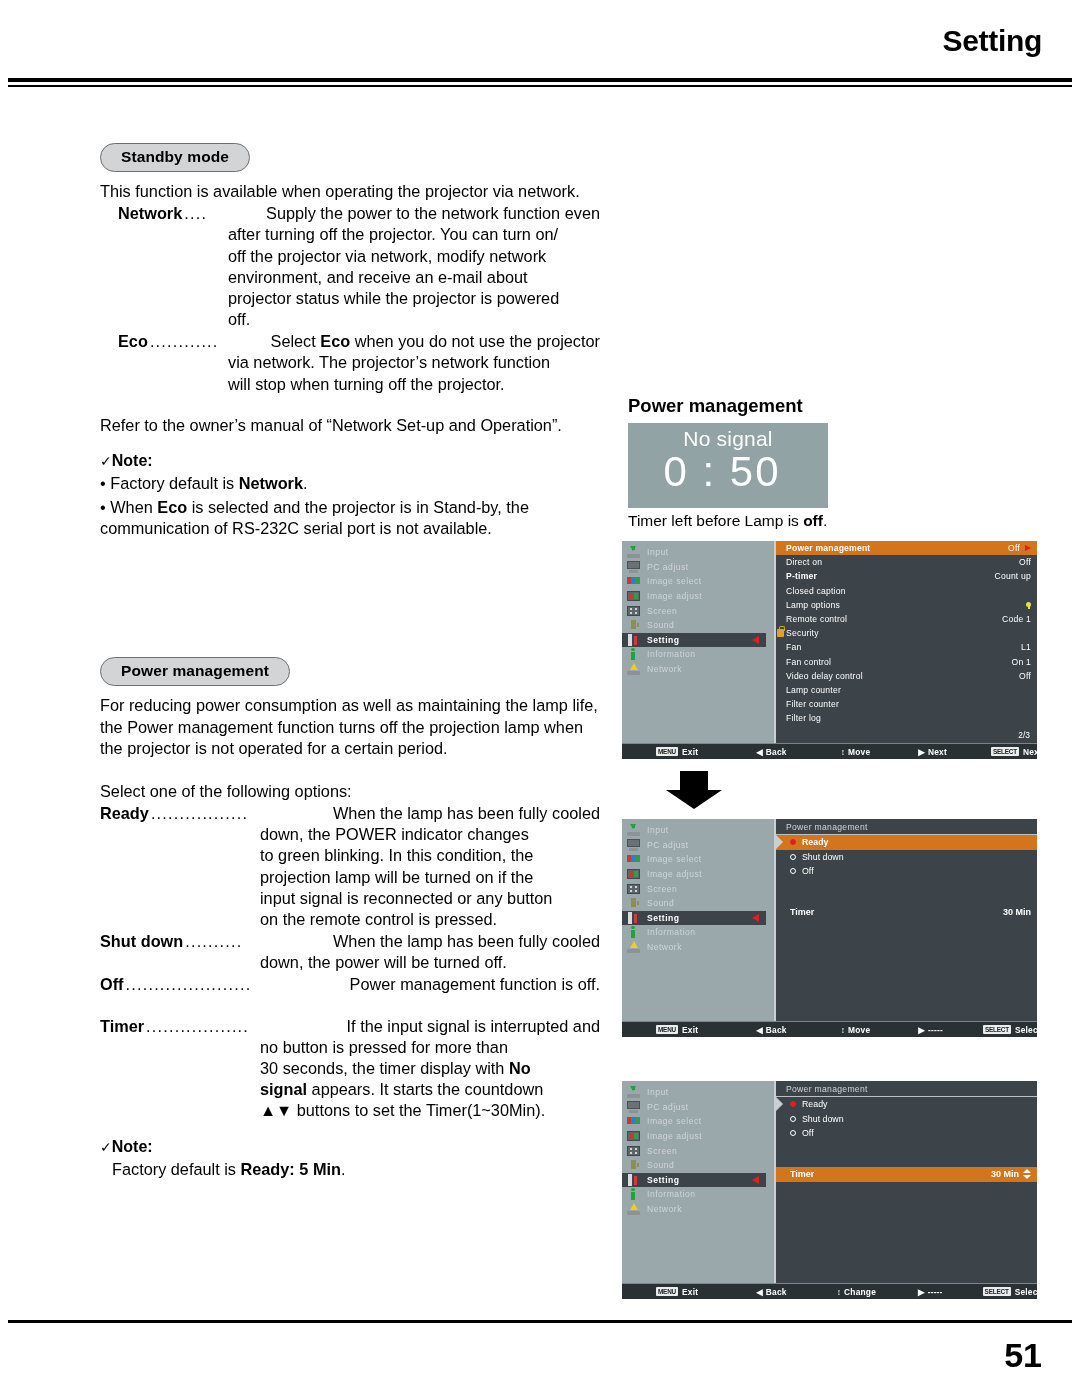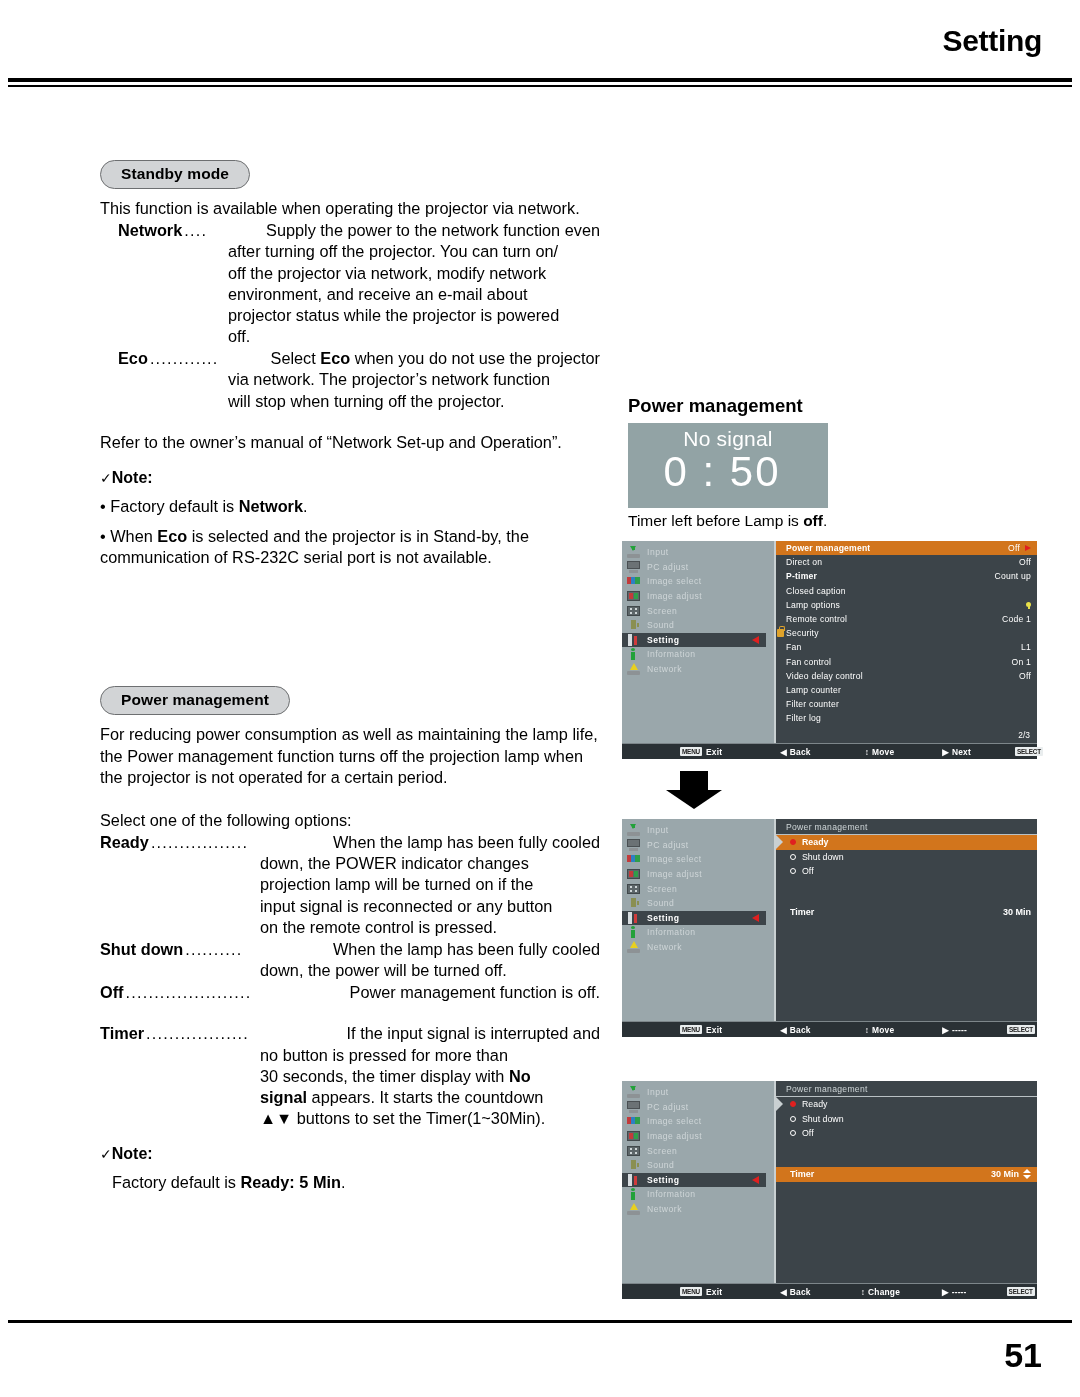--- a/index.html
+++ b/index.html
@@ -22,21 +22,21 @@
     line-height:1;
   }
   .rule-top { position:absolute; left:8px; right:8px; top:78px; height:4px; background:#000; }
   .rule-top2 { position:absolute; left:8px; right:8px; top:85px; height:1.5px; background:#000; }
 
   
   .rule-bottom { position:absolute; left:8px; right:8px; bottom:74px; height:3px; background:#000; }
   .page-number { position:absolute; right:38px; bottom:22px; font-size:34px; font-weight:bold; }
 
   
-  .col-left { position:absolute; left:100px; top:160px; width:500px; }
+  .col-left { position:absolute; left:100px; top:143px; width:500px; }
   .col-right { position:absolute; left:620px; top:395px; width:425px; }
 
   .pill {
     display:inline-block;
     background:#d2d4d6;
     border:1.5px solid #6d6f71;
     border-radius:16px;
     padding:4px 20px 5px 20px;
     font-size:15.5px; font-weight:bold;
     color:#000;
@@ -63,21 +63,21 @@
     padding:0 2px;
     align-self:flex-end;
     line-height:1.30;
   }
   .defdesc { flex:0 0 auto; }
   .indent-desc { padding-left:128px; font-size:16.3px; line-height:1.30; }
   .indent-desc2 { padding-left:160px; font-size:16.3px; line-height:1.30; }
 
   .note-title { font-size:16px; font-weight:bold; margin-top:16px; }
   .note-title .chk { font-weight:normal; font-size:14px; }
-  .note-line { font-size:16.3px; line-height:1.30; margin-top:9px; }
+  .note-line { font-size:16.3px; line-height:1.30; margin-top:3px; }
   .note-line .bullet { }
   .note-hang { padding-left:12px; }
 
   b { font-weight:bold; }
 
   
   .rc-title { font-size:18.5px; font-weight:bold; margin:0 0 6px 8px; }
 
   .nosignal {
     width:200px; height:85px;
@@ -256,21 +256,20 @@
   .updown:after { bottom:0; border-top:4px solid #fff; }
 
   
   .osd-bar {
     height:16px; background:#2a3135;
     display:flex; align-items:center;
     font-size:8.4px; font-weight:bold;
     color:#ffffff;
     letter-spacing:0.2px;
     border-top:1px solid #7d868a;
-    padding-left:24px;
   }
   .osd-bar .seg { display:flex; align-items:center; white-space:nowrap; }
   .key {
     display:inline-block;
     background:#e9edee; color:#222;
     font-size:6.4px; font-weight:bold;
     padding:0.5px 2px; margin-right:4px;
     letter-spacing:-0.2px;
     border-radius:1px;
     line-height:1.1;
@@ -354,20 +353,21 @@
     <p class="body" style="margin-top:22px;">Select one of the following options:</p>
 
     
     <div>
       <div class="defrow">
         <span class="defterm" style="padding-left:0;">Ready</span>
         <span class="leader">.................</span>
         <span class="defdesc">When the lamp has been fully cooled</span>
       </div>
       <div class="indent-desc2">down, the POWER indicator changes</div>
+      <div class="indent-desc2">to green blinking. In this condition, the</div>
       <div class="indent-desc2">projection lamp will be turned on if the</div>
       <div class="indent-desc2">input signal is reconnected or any button</div>
       <div class="indent-desc2">on the remote control is pressed.</div>
     </div>
 
     
     <div>
       <div class="defrow">
         <span class="defterm" style="padding-left:0;">Shut down</span>
         <span class="leader">..........</span>

